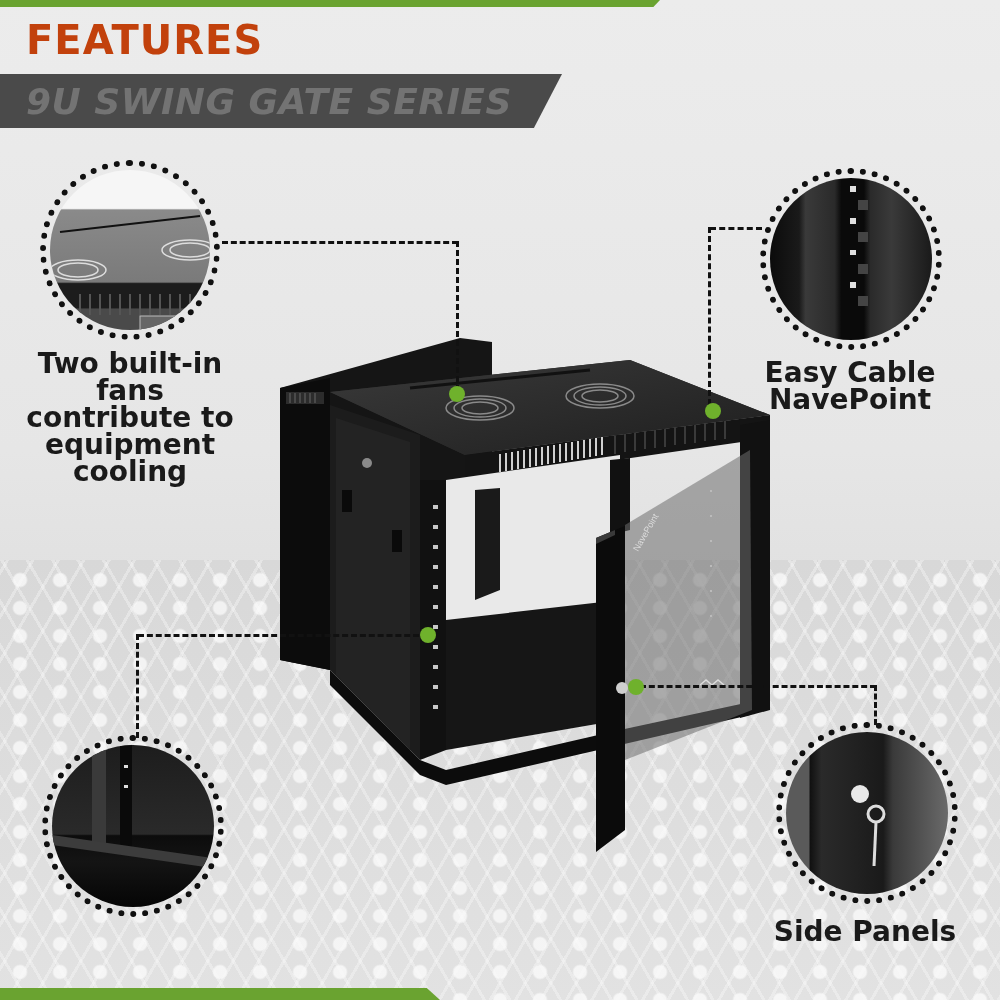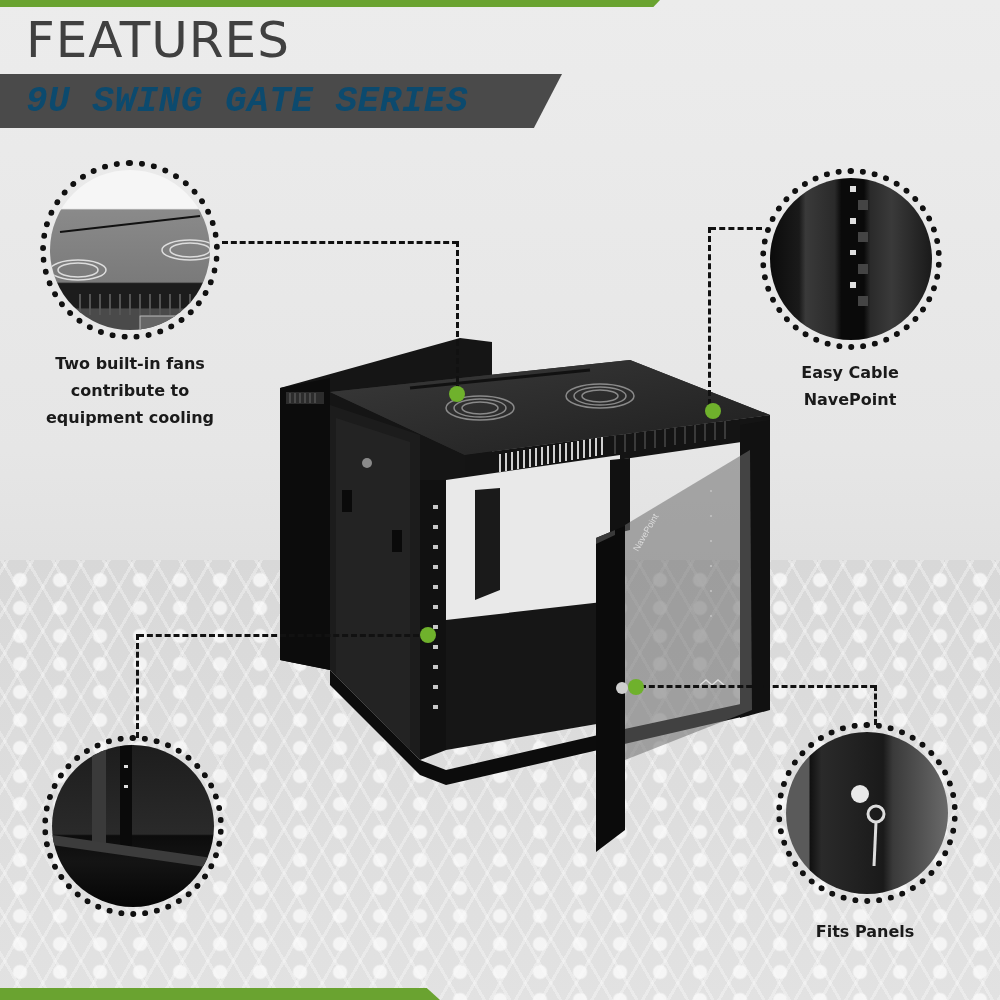--- a/index.html
+++ b/index.html
@@ -12,30 +12,30 @@
       radial-gradient(circle at 20px 20px, rgba(255,255,255,0.75) 6px, transparent 8px) 0 0/40px 28px,
       repeating-linear-gradient(60deg, rgba(255,255,255,0.35) 0 3px, transparent 3px 22px),
       repeating-linear-gradient(-60deg, rgba(255,255,255,0.35) 0 3px, transparent 3px 22px),
       linear-gradient(180deg, #d8d8d8, #e2e2e2);
     opacity:.9;
   }
   .top-bar { position:absolute; left:0; top:0; width:660px; height:7px; background:#6aa330;
     clip-path: polygon(0 0, 100% 0, 99% 100%, 0 100%); }
   .bottom-bar { position:absolute; left:0; bottom:0; width:440px; height:12px; background:#6aa330;
     clip-path: polygon(0 0, 97% 0, 100% 100%, 0 100%); }
-  .title { position:absolute; left:26px; top:10px; font-size:50px; font-weight:normal; color:#404040;
+  .title { position:absolute; left:26px; top:10px; font-size:40px; font-weight:bold; color:#c2410c;
     letter-spacing:1px; line-height:60px; }
   .subtitle-band { position:absolute; left:0; top:74px; width:562px; height:54px; background:#4a4a4a;
     clip-path: polygon(0 0, 100% 0, 95% 100%, 0 100%); }
   .subtitle { position:absolute; left:26px; top:80px; font-size:36px; font-weight:bold; font-style:italic;
-    color:#0c4a6e; line-height:44px; letter-spacing:0.5px;font-family:Liberation Mono, monospace; }
+    color:#737373; line-height:44px; letter-spacing:0.5px; }
 
   .circle { position:absolute; border-radius:50%; border:6px dotted #111; box-sizing:border-box; overflow:hidden; }
   .circle .inner { position:absolute; inset:4px; border-radius:50%; overflow:hidden; }
-  .label { position:absolute; text-align:center; font-weight:bold; color:#1a1a1a; font-size:16px; line-height:27px; }
+  .label { position:absolute; text-align:center; font-weight:bold; color:#1a1a1a; font-size:28px; line-height:27px; }
 
   .dash-h { position:absolute; height:0; border-top:3px dashed #111; }
   .dash-v { position:absolute; width:0; border-left:3px dashed #111; }
   .dot { position:absolute; width:16px; height:16px; border-radius:50%; background:#6fb12c; }
 
   
   .cab { position:absolute; }
 </style>
 </head>
 <body>
@@ -247,19 +247,19 @@
 <div class="circle" style="left:776px;top:722px;width:182px;height:182px;">
   <div class="inner" style="background: linear-gradient(90deg,#5a5a5a 0%, #5a5a5a 14%, #111 15%, #2a2a2a 22%, #1a1a1a 60%, #3a3a3a 66%, #6a6a6a 100%);">
     <svg width="174" height="174" viewBox="0 0 174 174">
       <circle cx="74" cy="62" r="9" fill="#e8e8e8"></circle>
       <circle cx="90" cy="82" r="8" fill="none" stroke="#ddd" stroke-width="3"></circle>
       <line x1="90" y1="90" x2="88" y2="134" stroke="#ddd" stroke-width="3"></line>
     </svg>
   </div>
 </div>
 <div class="label" style="left:750px;top:918px;width:230px;">
-  <div>Fits Panels</div>
+  <div>Side Panels</div>
 </div>
 <div class="dash-h" style="left:640px;top:685px;width:236px;"></div>
 <div class="dash-v" style="left:874px;top:685px;height:40px;"></div>
 <div class="dot" style="left:628px;top:679px;"></div>
 
 <div class="bottom-bar"></div>
 
 </body></html>

